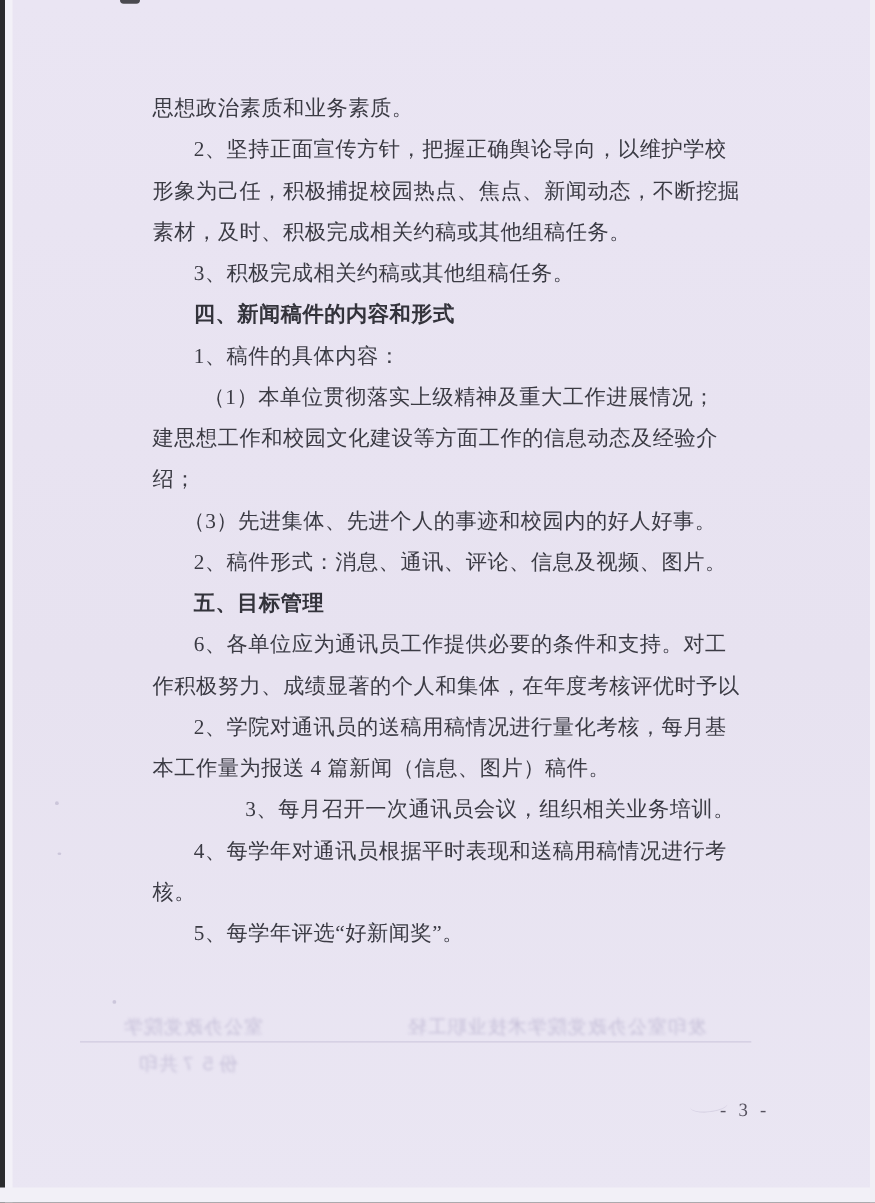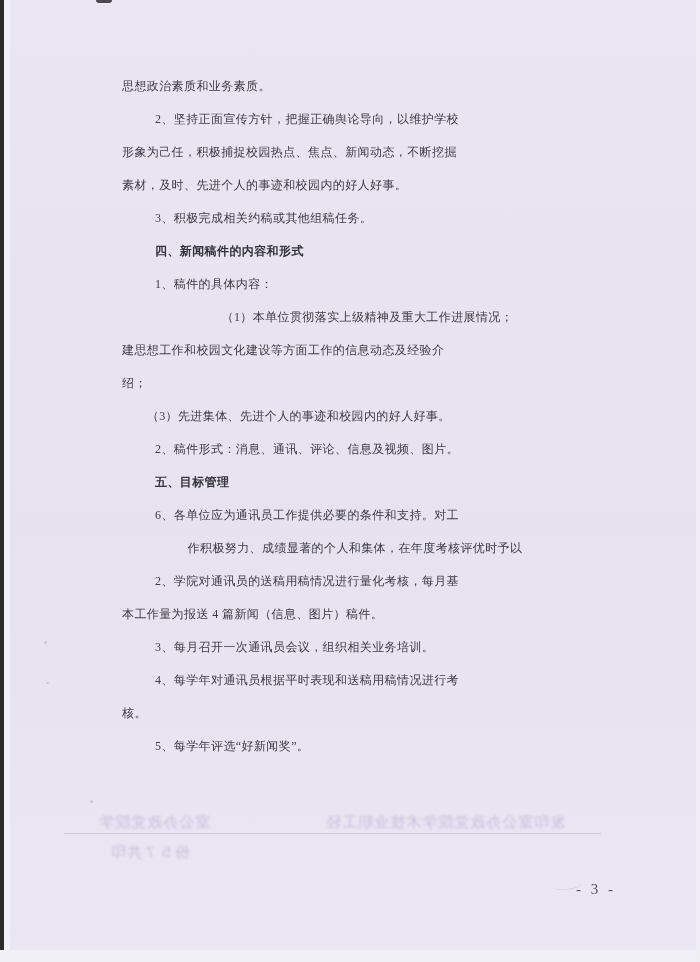--- a/index.html
+++ b/index.html
@@ -38,21 +38,21 @@
   }
   .speck { position: absolute; background: #b9b3cb; border-radius: 50%; opacity: .6; }
 
   
   .doc-text {
     position: absolute;
     left: 122px;
     top: 70px;
     width: 466px;
     color: #3b3b44;
-    font-size: 12px;
+    font-size: 17px;
   }
   .line {
     height: 33px;
     line-height: 33px;
     white-space: nowrap;
     letter-spacing: 0.4px;
   }
   .line.bold {
     font-family: "Liberation Sans", "DejaVu Sans", sans-serif;
     font-weight: 700;
@@ -108,35 +108,35 @@
   <div class="edge-right-light"></div>
 
   <div class="speck" style="left:44px; top:641px; width:3px; height:3px;"></div>
   <div class="speck" style="left:46px; top:682px; width:3px; height:2px;"></div>
   <div class="speck" style="left:90px; top:800px; width:3px; height:3px;"></div>
 
   <div class="doc-text" id="doc-lines">
       <div class="line" style="padding-left: 0px;">思想政治素质和业务素质。</div>
       <div class="line" style="padding-left: 33px;">2、坚持正面宣传方针，把握正确舆论导向，以维护学校</div>
       <div class="line" style="padding-left: 0px;">形象为己任，积极捕捉校园热点、焦点、新闻动态，不断挖掘</div>
-      <div class="line" style="padding-left: 0px;">素材，及时、先进个人的事迹和校园内的好人好事。</div>
+      <div class="line" style="padding-left: 0px;">素材，及时、积极完成相关约稿或其他组稿任务。</div>
       <div class="line" style="padding-left: 33px;">3、积极完成相关约稿或其他组稿任务。</div>
       <div class="line bold" style="padding-left: 33px;">四、新闻稿件的内容和形式</div>
       <div class="line" style="padding-left: 33px;">1、稿件的具体内容：</div>
       <div class="line" style="padding-left: 24.75px; text-align: center;">（1）本单位贯彻落实上级精神及重大工作进展情况；</div>
       <div class="line" style="padding-left: 0px;">建思想工作和校园文化建设等方面工作的信息动态及经验介</div>
       <div class="line" style="padding-left: 0px;">绍；</div>
       <div class="line" style="padding-left: 24.75px;">（3）先进集体、先进个人的事迹和校园内的好人好事。</div>
       <div class="line" style="padding-left: 33px;">2、稿件形式：消息、通讯、评论、信息及视频、图片。</div>
       <div class="line bold" style="padding-left: 33px;">五、目标管理</div>
       <div class="line" style="padding-left: 33px;">6、各单位应为通讯员工作提供必要的条件和支持。对工</div>
       <div class="line" style="padding-left: 0px; text-align: center;">作积极努力、成绩显著的个人和集体，在年度考核评优时予以</div>
       <div class="line" style="padding-left: 33px;">2、学院对通讯员的送稿用稿情况进行量化考核，每月基</div>
       <div class="line" style="padding-left: 0px;">本工作量为报送 4 篇新闻（信息、图片）稿件。</div>
-      <div class="line" style="padding-left: 33px;">3、每月召开一次通讯员会议，组织相关业务培训。</div>
+      <div class="line" style="padding-left: 33px; text-align: right;">3、每月召开一次通讯员会议，组织相关业务培训。</div>
       <div class="line" style="padding-left: 33px;">4、每学年对通讯员根据平时表现和送稿用稿情况进行考</div>
       <div class="line" style="padding-left: 0px;">核。</div>
       <div class="line" style="padding-left: 33px;">5、每学年评选“好新闻奖”。</div>
     </div>
 
   <div>
     <div class="ghost-seg" style="left:68px;  top:814px; width:142px;">室公办政党院学</div>
     <div class="ghost-seg" style="left:303px; top:814px; width:262px;">发印室公办政党院学术技业职工轻</div>
     <div class="ghost-rule"></div>
     <div class="ghost-seg" style="left:70px;  top:844px; width:120px;">份５７共印</div>

